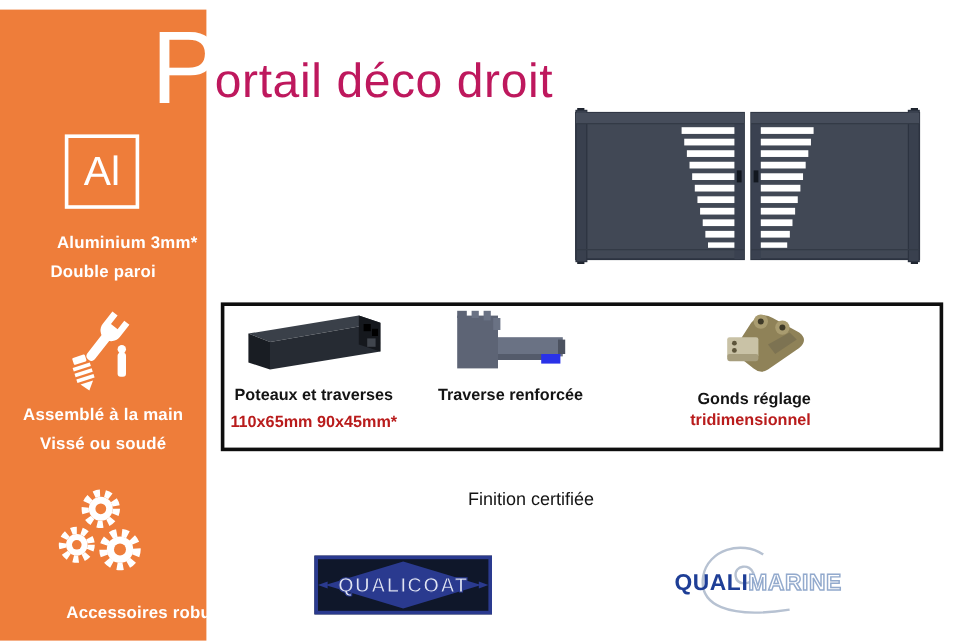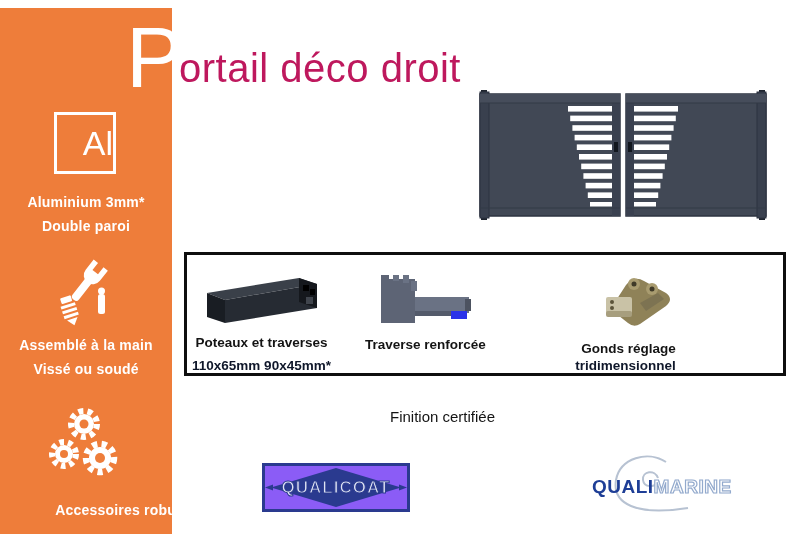--- a/index.html
+++ b/index.html
@@ -10,28 +10,28 @@
     font-family:"Liberation Sans", sans-serif;
     overflow:hidden;
   }
   
   .sidebar{
     position:absolute;left:0;top:8px;width:172px;height:526px;
     background:#ee7d3a;
   }
   .al-box{
     position:absolute;left:54px;top:104px;width:56px;height:56px;
-    border:3px solid #ffffff;display:flex;align-items:center;justify-content:flex-end;
+    border:3px solid #ffffff;display:flex;align-items:center;justify-content:center;
     color:#ffffff;font-size:34px;font-weight:400;
   }
   .side-label{
     position:absolute;left:0;width:172px;text-align:center;
     color:#ffffff;font-size:14px;font-weight:700;letter-spacing:.2px;
   }
-  .lbl-alu{top:186px;}
+  .lbl-alu{top:186px;padding-left:20px;}
   .lbl-paroi{top:210px;}
   .icon-wrench{position:absolute;left:54px;top:250px;}
   .lbl-assemble{top:329px;}
   .lbl-visse{top:353px;}
   .icon-gears{position:absolute;left:44px;top:398px;}
   .lbl-access{top:494px;padding-left:44px;}
   
   .title-initial{
     position:absolute;left:126px;top:14px;
     font-size:86px;line-height:1;color:#ffffff;font-weight:400;
@@ -45,52 +45,52 @@
   
   .gate{position:absolute;left:478px;top:90px;}
   
   .features{
     position:absolute;left:184px;top:252px;width:602px;height:124px;
     border:3px solid #0e0e0e;box-sizing:border-box;
     display:flex;flex-direction:row;align-items:stretch;
   }
   .feature{
     display:flex;flex-direction:column;align-items:center;
-    padding-top:16px;box-sizing:border-box;
+    padding-top:0;box-sizing:border-box;
   }
   .feature:nth-child(1){flex:0 0 25%;}
   .feature:nth-child(2){flex:0 0 30%;}
   .feature:nth-child(3){flex:0 0 27%;align-items:flex-end;}
   .feature:nth-child(4){flex:0 0 18%;}
   .feature-img{height:60px;display:flex;align-items:center;justify-content:center;}
   .cap1{margin-top:6px;font-size:13.5px;font-weight:700;color:#141414;text-align:center;}
-  .cap2{margin-top:8px;font-size:13.5px;font-weight:700;color:#0f172a;text-align:center;}
+  .cap2{margin-top:8px;font-size:13.5px;font-weight:700;color:#b91c1c;text-align:center;}
   .feature:nth-child(3) .cap1{margin-top:10px;}
   .feature:nth-child(3) .cap2{margin-top:2px;}
   
   .footnote{
     position:absolute;left:200px;top:385px;font-size:12.5px;color:#1a1a1a;font-weight:500;
   }
   .footnote .star{font-weight:800;font-size:15px;vertical-align:4px;}
   .finition{
     position:absolute;left:390px;top:408px;width:200px;
     font-size:15px;font-weight:400;color:#141414;
   }
   .qualicoat{
     position:absolute;left:262px;top:463px;width:148px;height:49px;
-    border:3px solid #2a3a8f;box-sizing:border-box;background:#8b5cf6;
+    border:3px solid #2a3a8f;box-sizing:border-box;background:#0f172a;
   }
   .qualicoat svg{position:absolute;left:0;top:0;}
   .qualicoat .qc-text{
     position:absolute;left:0;top:12px;width:100%;text-align:center;
     font-size:17px;font-weight:800;letter-spacing:1px;
     color:#dfe3f2;-webkit-text-stroke:1px #2a3a8f;
   }
   .qualimarine{
-    position:absolute;left:558px;top:452px;width:150px;height:64px;margin-left:30px;
+    position:absolute;left:558px;top:452px;width:150px;height:64px;
   }
   .qualimarine svg{position:absolute;left:0;top:0;}
   .qm-text{
     position:absolute;left:4px;top:24px;width:100%;
     font-size:19px;font-weight:800;letter-spacing:.5px;white-space:nowrap;
   }
   .qm-bold{color:#1e3e96;}
   .qm-light{color:#ffffff;-webkit-text-stroke:1.2px #93aacd;}
 </style>
 </head>

